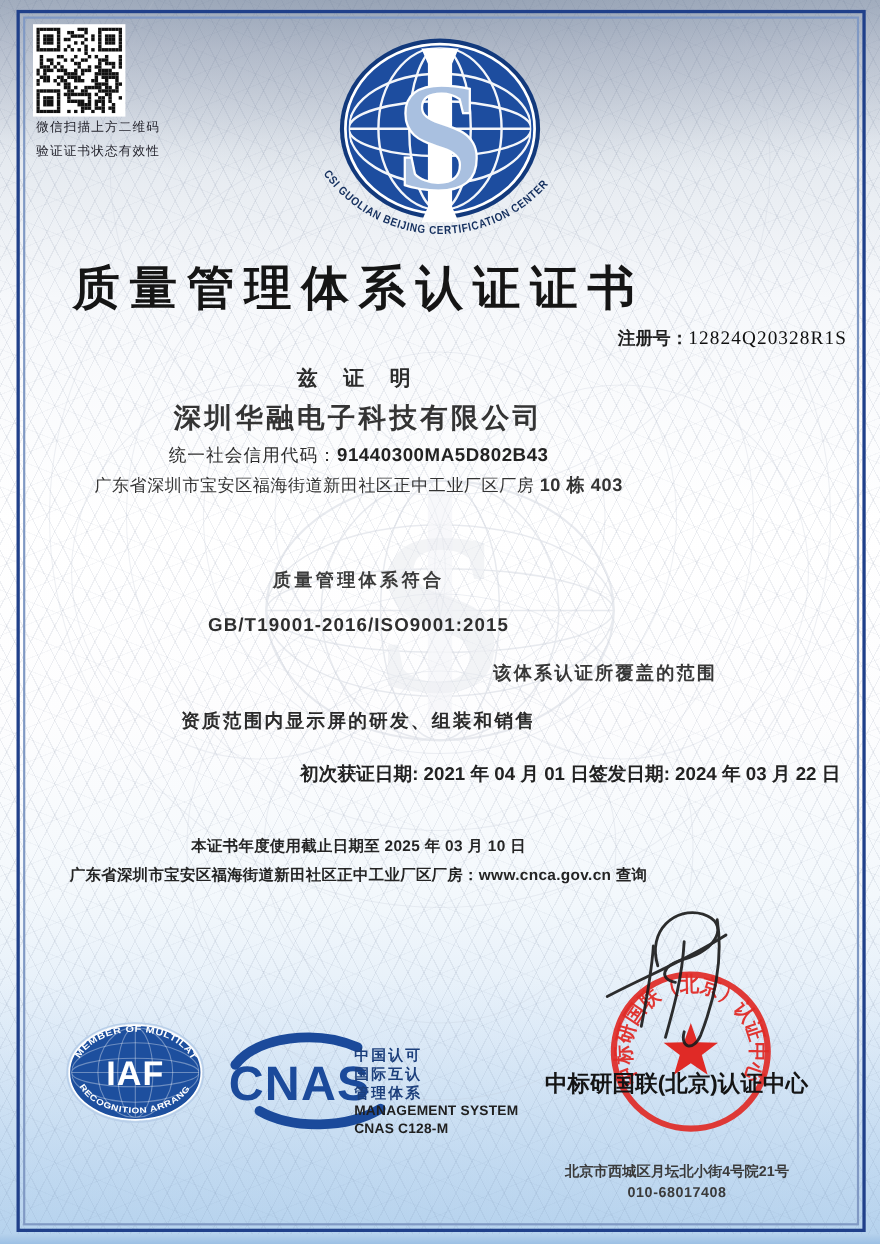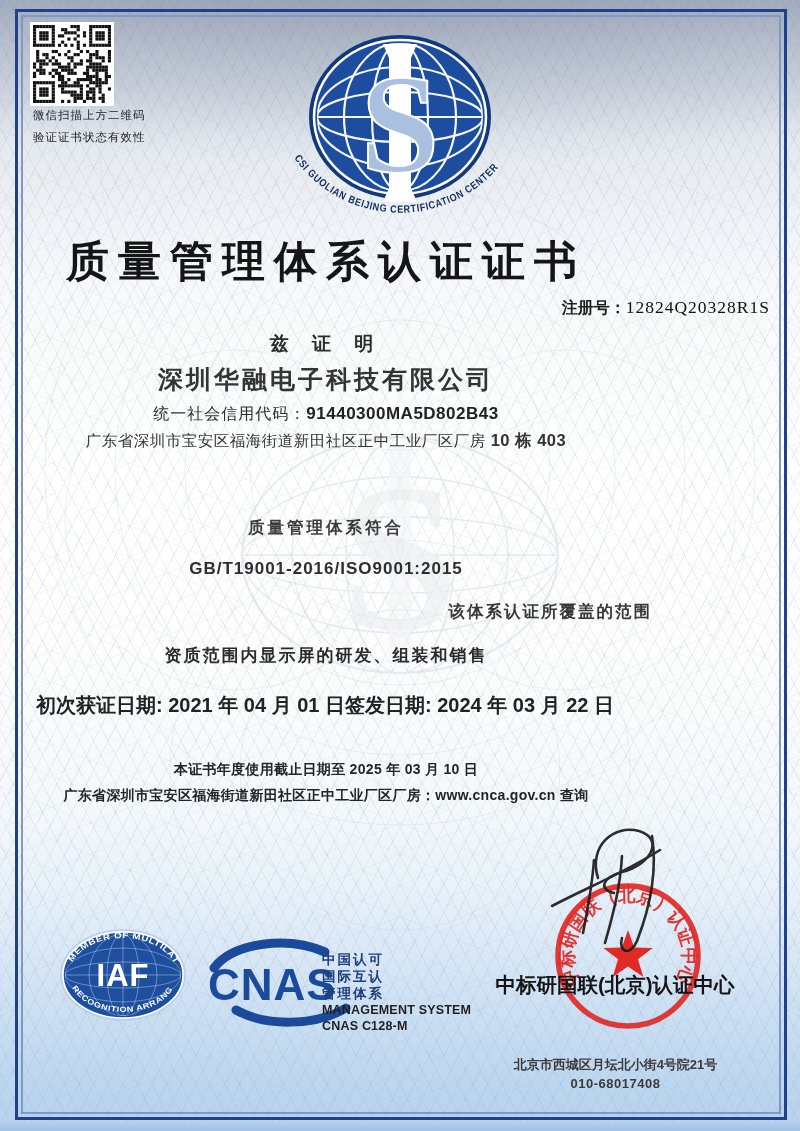--- a/index.html
+++ b/index.html
@@ -37,22 +37,22 @@
   .credit .label{font-weight:500;letter-spacing:1px;}
   .credit .value{font-weight:700;font-size:17px;letter-spacing:.5px;color:#222;}
   .address{top:430px;font-size:15.5px;color:#333;letter-spacing:.5px;}
   .address .bold{font-weight:700;font-size:16.5px;}
 
   .conformity{top:517px;font-size:16.5px;font-weight:600;letter-spacing:3px;color:#3c3c3c;}
   .standard{top:559px;font-size:17px;font-weight:700;letter-spacing:1px;color:#2e2e2e;}
   .scope-heading{top:601px;font-size:16.5px;font-weight:600;letter-spacing:2px;color:#383838;text-align:right;}
   .scope{top:644px;font-size:17px;font-weight:700;letter-spacing:2px;color:#2b2b2b;}
 
-  .dates-row{top:692px;left:36px;right:36px;position:absolute;display:flex;justify-content:flex-start;
-    font-size:20px;font-weight:700;color:#222;}
+  .dates-row{top:692px;left:36px;right:36px;position:absolute;display:flex;justify-content:flex-end;
+    font-size:17px;font-weight:700;color:#222;}
   .note{font-size:14px;font-weight:700;color:#242424;letter-spacing:.3px;}
   .note1{top:735px;} .note2{top:761px;} .note3{top:787px;}
 
   .cnas-block{left:322px;top:951px;line-height:17px;}
   .cnas-cn{font-size:13.5px;font-weight:700;color:#1c3f7c;letter-spacing:2px;}
   .cnas-en{font-size:12.5px;font-weight:800;color:#1f1f1f;line-height:16px;letter-spacing:.2px;}
 
   .issuer-name{left:450px;width:330px;top:971px;text-align:center;font-size:20.5px;font-weight:700;color:#141414;z-index:8;}
   .issuer-addr{left:453px;width:325px;top:1056px;text-align:center;font-size:13px;font-weight:700;color:#3a3a3a;}
   .issuer-phone{left:453px;width:325px;top:1076px;text-align:center;font-size:13px;font-weight:600;color:#3a3a3a;letter-spacing:.5px;}

